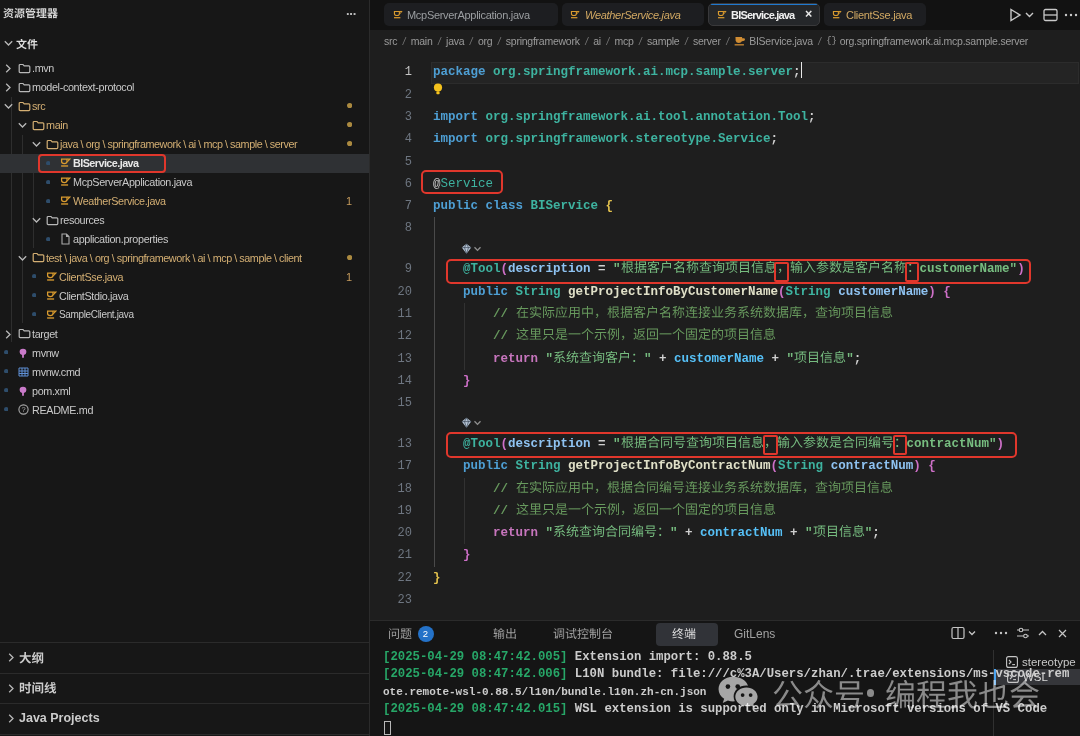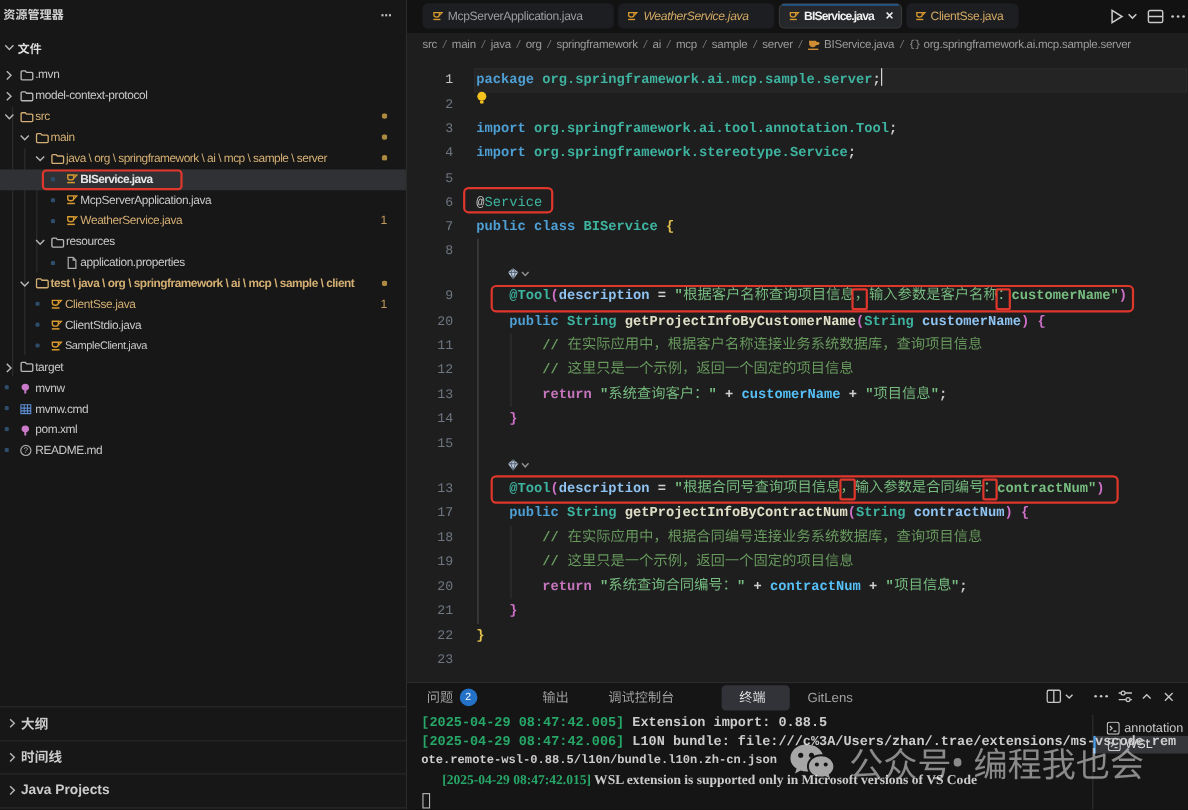--- a/index.html
+++ b/index.html
@@ -154,21 +154,21 @@
 <div style="position:absolute;left:18.0px;top:254.5px">
     <svg style="display:block" width="9" height="7">
       <path d="M0.8 1.2 L4.5 5 L8.2 1.2" stroke="#b8b8b8" stroke-width="1.3" fill="none"></path>
     </svg>
   </div>
 <div style="position:absolute;left:31.5px;top:252.0px">
     <svg style="display:block" width="13" height="11">
       <path d="M1.2 2.6 Q1.2 1.5 2.2 1.5 L5 1.5 L6.2 2.8 L10.8 2.8 Q11.8 2.8 11.8 3.8 L11.8 8.6 Q11.8 9.6 10.8 9.6 L2.2 9.6 Q1.2 9.6 1.2 8.6 Z" fill="none" stroke="#d4af73" stroke-width="1.2"></path>
     </svg>
   </div>
-<div style="position:absolute;left:46.0px;top:248.5px;height:18px;line-height:18px;font-size:10.8px;color:#d4af73;font-weight:700;white-space:pre;letter-spacing:-0.45px">test \ java \ org \ springframework \ ai \ mcp \ sample \ client</div>
+<div style="position:absolute;left:46.0px;top:248.5px;height:18px;line-height:18px;font-size:10.8px;color:#d4af73;font-weight:400;white-space:pre;letter-spacing:-0.45px">test \ java \ org \ springframework \ ai \ mcp \ sample \ client</div>
 <div style="position:absolute;left:31.8px;top:274.3px">
     <svg style="display:block" width="4" height="4">
       <circle cx="2.2" cy="2.2" r="2.2" fill="#2e4d6b"></circle>
     </svg>
   </div>
 <div style="position:absolute;left:45.5px;top:271.5px">
     <svg style="display:block" width="11" height="10" viewBox="0 0 11 10">
       <path d="M1.6 1.1 H7 V3.5 Q7 5.5 4.3 5.5 Q1.6 5.5 1.6 3.5 Z" fill="none" stroke="#d99b2f" stroke-width="1.25"></path>
       <path d="M7.3 1.1 H9.9 L7.2 3.9" fill="none" stroke="#d99b2f" stroke-width="1.1"></path>
       <rect x="1.1" y="7.3" width="7" height="1.35" fill="#d99b2f"></rect>
@@ -719,35 +719,35 @@
     </svg>
   </div>
 <div style="position:absolute;left:993px;top:650px;width:1px;height:86px;background:#303030"></div>
 <div style="position:absolute;left:1006.0px;top:655.5px">
     <svg style="display:block" width="12" height="12">
       <rect x="0.6" y="0.6" width="10.8" height="10.8" rx="2" fill="none" stroke="#c6c6c6" stroke-width="1.1"></rect>
       <path d="M3 4 L5 6 L3 8" stroke="#c6c6c6" stroke-width="1.1" fill="none"></path>
       <line x1="6.2" y1="8.6" x2="9" y2="8.6" stroke="#c6c6c6" stroke-width="1.1"></line>
     </svg>
   </div>
-<div style="position:absolute;left:1022.0px;top:652.5px;height:18px;line-height:18px;font-size:11.5px;color:#c8c8c8;font-weight:400;white-space:pre;">annotation</div>
+<div style="position:absolute;left:1022.0px;top:652.5px;height:18px;line-height:18px;font-size:11.5px;color:#c8c8c8;font-weight:400;white-space:pre;">stereotype</div>
 <div style="position:absolute;left:993.5px;top:668.5px;width:86.5px;height:16px;background:#35363a"></div>
 <div style="position:absolute;left:993.5px;top:668.5px;width:2px;height:16px;background:#4aa3f0"></div>
 <div style="position:absolute;left:1007.0px;top:670.5px">
     <svg style="display:block" width="12" height="12">
       <rect x="0.6" y="0.6" width="10.8" height="10.8" rx="2" fill="none" stroke="#c6c6c6" stroke-width="1.1"></rect>
       <path d="M3 4 L5 6 L3 8" stroke="#c6c6c6" stroke-width="1.1" fill="none"></path>
       <line x1="6.2" y1="8.6" x2="9" y2="8.6" stroke="#c6c6c6" stroke-width="1.1"></line>
     </svg>
   </div>
 <div style="position:absolute;left:1023.0px;top:667.5px;height:18px;line-height:18px;font-size:11.5px;color:#dadada;font-weight:400;white-space:pre;">WSL</div>
 <div style="position:absolute;left:383px;top:648.8px;height:17.5px;line-height:17.5px;font-family:Liberation Mono,monospace;font-size:12.3px;white-space:pre;font-weight:700"><span style="color:#27a768;">[2025-04-29 08:47:42.005]</span><span style="color:#cccccc;"> Extension import: 0.88.5</span></div>
 <div style="position:absolute;left:383px;top:666.2px;height:17.5px;line-height:17.5px;font-family:Liberation Mono,monospace;font-size:12.3px;white-space:pre;font-weight:700"><span style="color:#27a768;">[2025-04-29 08:47:42.006]</span><span style="color:#cccccc;"> L10N bundle: file:///c%3A/Users/zhan/.trae/extensions/ms-vscode-rem</span></div>
 <div style="position:absolute;left:383px;top:683.8px;height:17.5px;line-height:17.5px;font-family:Liberation Mono,monospace;font-size:11px;white-space:pre;font-weight:700"><span style="color:#cccccc;">ote.remote-wsl-0.88.5/l10n/bundle.l10n.zh-cn.json</span></div>
-<div style="position:absolute;left:402px;top:701.2px;height:17.5px;line-height:17.5px;font-family:Liberation Serif, serif;font-size:12.3px;white-space:pre;font-weight:700"><span style="color:#27a768;">[2025-04-29 08:47:42.015]</span><span style="color:#cccccc;"> WSL extension is supported only in Microsoft versions of VS Code</span></div>
+<div style="position:absolute;left:383px;top:701.2px;height:17.5px;line-height:17.5px;font-family:Liberation Mono, monospace;font-size:12.3px;white-space:pre;font-weight:700"><span style="color:#27a768;">[2025-04-29 08:47:42.015]</span><span style="color:#cccccc;"> WSL extension is supported only in Microsoft versions of VS Code</span></div>
 <div style="position:absolute;left:383.5px;top:721px;width:7px;height:14px;border:1px solid #b8b8b8"></div>
 <div style="position:absolute;left:772px;top:679.5px;opacity:0.5">
     <svg style="display:inline-block;vertical-align:-6.8px;display:block;" width="93.0" height="32.9">
       <g fill="#ffffff" transform="translate(0,26.04) scale(0.03100,-0.03100)">
         <use href="#g70" x="0"></use>
         <use href="#g71" x="1000"></use>
         <use href="#g58" x="2000"></use>
       </g>
     </svg>
   </div>

